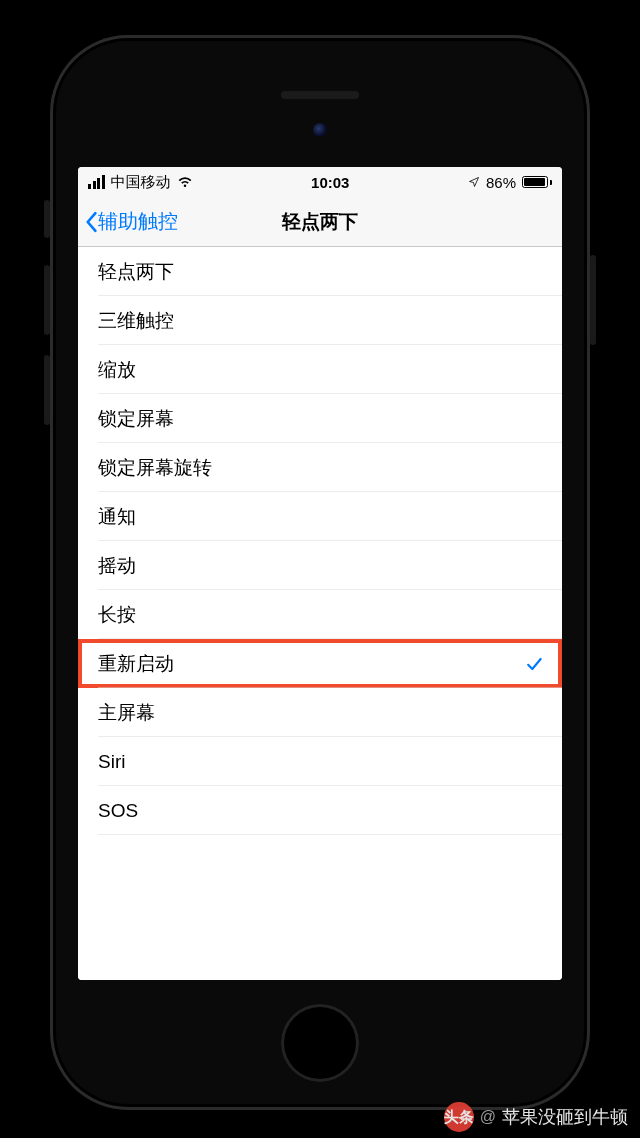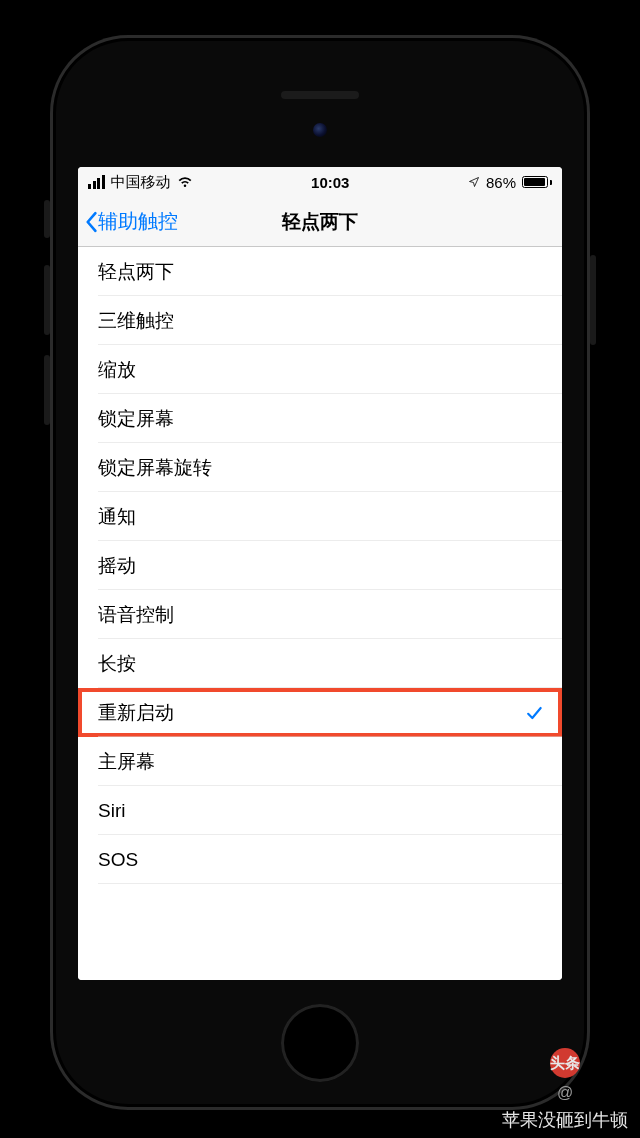--- a/index.html
+++ b/index.html
@@ -165,21 +165,20 @@
   }
 
   
   .watermark {
     position: absolute;
     right: 12px; bottom: 6px;
     display: flex; align-items: center; gap: 6px;
     color: #fff;
     font-size: 18px;
     opacity: 0.9;
-    flex-direction: column;
   }
   .wm-badge {
     width: 30px; height: 30px; border-radius: 50%;
     background: #e74035;
     display: flex; align-items: center; justify-content: center;
     font-size: 15px; font-weight: 700;
     color: #fff;
   }
   .wm-at { color: #aaa; font-size: 16px; }
 </style>
@@ -250,23 +249,20 @@
         <div class="row">
           <span class="label">锁定屏幕旋转</span>
         </div>
         <div class="row">
           <span class="label">通知</span>
         </div>
         <div class="row">
           <span class="label">摇动</span>
         </div>
         <div class="row">
-          <span class="label">语音控制</span>
-        </div>
-        <div class="row">
           <span class="label">长按</span>
         </div>
         <div class="row highlight">
           <span class="label">重新启动</span>
           <svg class="check" viewBox="0 0 24 24">
             <polyline points="5,13 10,18 20,6" fill="none" stroke="#007aff" stroke-width="2.6" stroke-linecap="round" stroke-linejoin="round"></polyline>
           </svg>
         </div>
         <div class="row">
           <span class="label">主屏幕</span>

